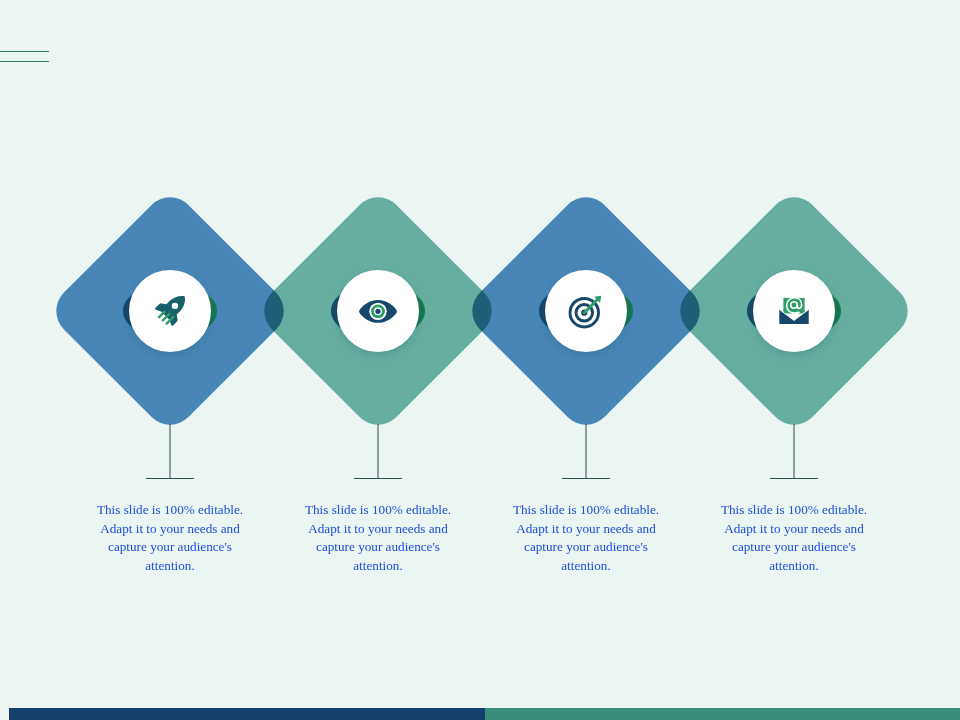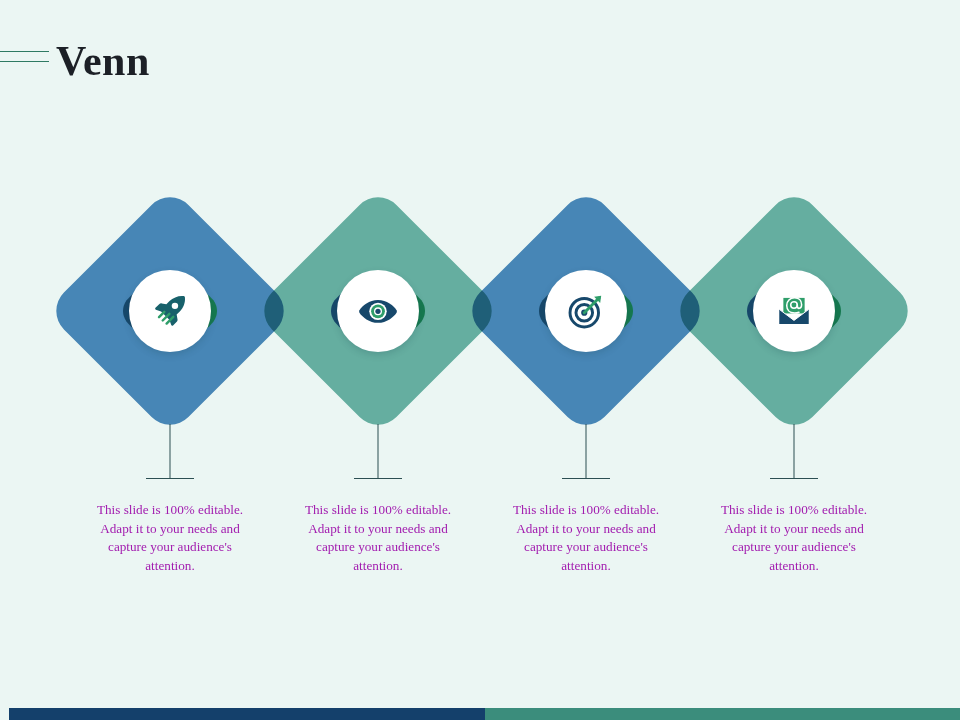--- a/index.html
+++ b/index.html
@@ -133,21 +133,21 @@
     transform: translateX(-50%);
   }
 
   .caption {
     position: absolute;
     width: 176px;
     transform: translateX(-50%);
     text-align: center;
     font-size: 13.2px;
     line-height: 18.5px;
-    color: #a21caf;
+    color: #1d4ed8;
     font-family: "Liberation Serif", "DejaVu Serif", serif;
   }
 
   
   #footer-bar {
     position: absolute;
     left: 9px;
     bottom: 0;
     width: 951px;
     height: 12px;
@@ -157,21 +157,20 @@
   #footer-right { width: 50%; height: 100%; background: #3b8d7c; }
 </style>
 </head>
 <body>
 
 <div id="title-bar">
   <div id="title-rules">
     <span class="rule r1"></span>
     <span class="rule r2"></span>
   </div>
-  <div id="page-title">Venn</div>
 </div>
 
 <div id="venn-row">
 
   <div class="venn-node">
     <div class="diamond" style="left:170px; top:311px; background:#4d8bbf;"></div>
     <div class="lens" style="left:170px; top:311px;">
       <span class="half left">
           <i></i>
         </span>

